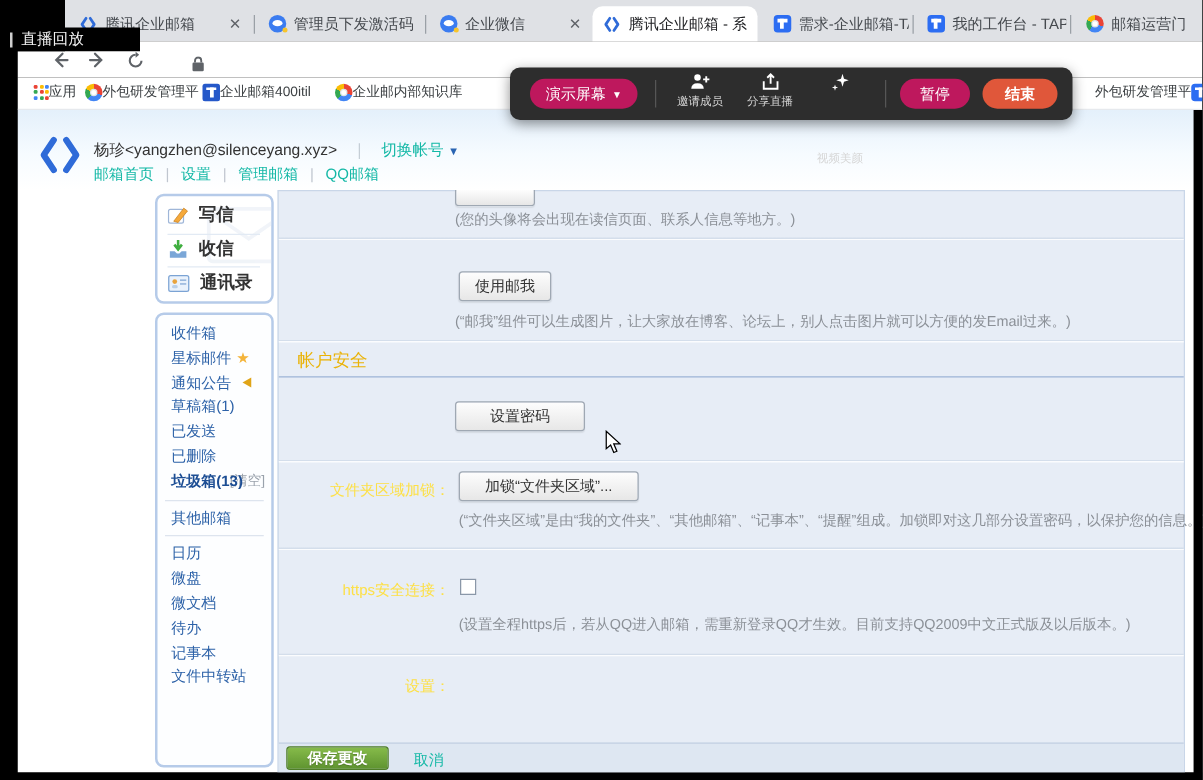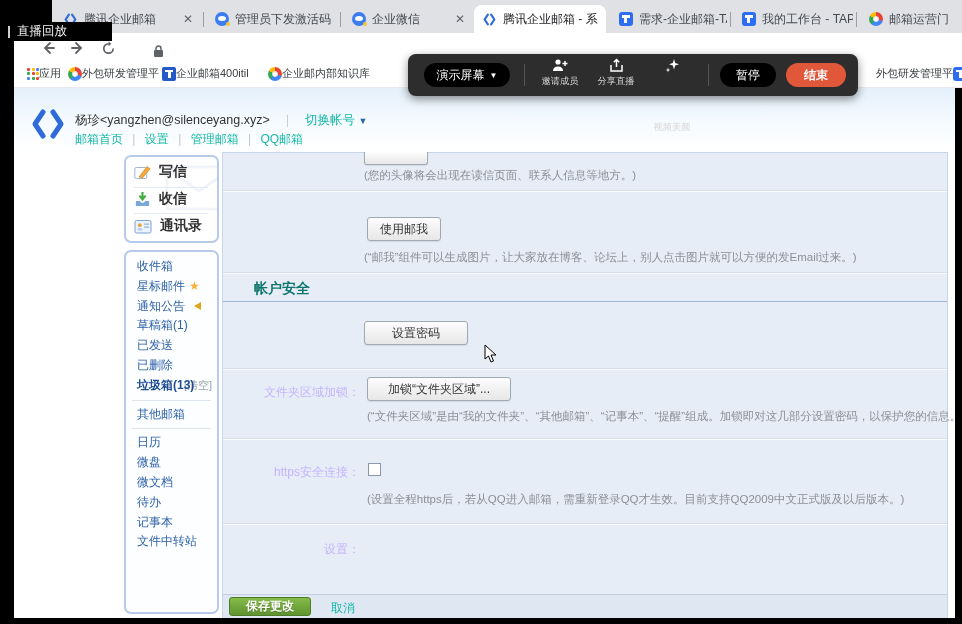--- a/index.html
+++ b/index.html
@@ -36,21 +36,21 @@
   .tapd{width:14px;height:14px;border-radius:3px;background:#2c6df2;position:relative;}
   .tapd:before{content:"";position:absolute;left:3px;top:3px;width:8px;height:2.5px;background:#fff;}
   .tapd:after{content:"";position:absolute;left:5.5px;top:3px;width:3px;height:8px;background:#fff;}
   .chromey{width:14px;height:14px;border-radius:50%;
      background:conic-gradient(#ea4335 0 30%,#4285f4 30% 62%,#34a853 62% 82%,#fbbc05 82%);position:relative;}
   .chromey:before{content:"";position:absolute;left:4px;top:4px;width:6px;height:6px;border-radius:50%;background:#fff;border:1px solid #dfe3e8;box-sizing:border-box;}
 
   
   .ovl{position:absolute;left:408px;top:54px;width:450px;height:42px;background:#2d2d2d;
        border-radius:8px;z-index:50;box-shadow:0 3px 10px rgba(0,0,0,.45);}
-  .pill{position:absolute;top:9px;height:24px;border-radius:13px;background:#000000;color:#fff;
+  .pill{position:absolute;top:9px;height:24px;border-radius:13px;background:#be185d;color:#fff;
         font-size:12px;display:flex;align-items:center;justify-content:center;}
   .ovl .vdiv{position:absolute;top:10px;width:1px;height:22px;background:#565656;}
   .ovlgrp{position:absolute;top:4px;width:52px;display:flex;flex-direction:column;align-items:center;gap:1px;}
   .ovlgrp .lbl{font-size:10px;color:#d6d6d6;white-space:nowrap;transform:scale(.92);}
 
   
   .blk{position:absolute;background:#000;}
   .reclabel{position:absolute;left:0;top:22px;width:112px;height:19px;background:#000;color:#f2f2f2;
             font-size:12.5px;display:flex;align-items:center;z-index:40;}
   .reclabel .bar{width:2px;height:12px;background:#cfcfcf;margin:0 7px 0 8px;}
@@ -81,22 +81,22 @@
        margin-left:5px;vertical-align:middle;}
 
   .content{position:absolute;left:222px;top:152px;width:726px;height:466px;background:#e7edf6;
            border:1px solid #c9d6e8;box-sizing:border-box;}
   .cdiv{position:absolute;left:223px;width:724px;height:2px;z-index:2;
         background:linear-gradient(#d4deeb 50%,rgba(255,255,255,.85) 50%);}
   .hint{position:absolute;font-size:11.5px;color:#8b9097;white-space:nowrap;z-index:3;}
   .gbtn{position:absolute;background:linear-gradient(#fdfdfd,#e7e7e7);border:1px solid #9fa8b3;
         border-radius:3px;font-size:12px;color:#333;display:flex;align-items:center;justify-content:center;
         box-shadow:0 1px 1px rgba(0,0,0,.08);box-sizing:border-box;z-index:3;cursor:pointer;}
-  .flabel{position:absolute;left:222px;width:138px;text-align:right;font-size:12px;color:#c4b5fd;z-index:3;}
-  .h2sec{position:absolute;left:254px;top:280px;font-size:14px;font-weight:bold;color:#0f766e;z-index:3;}
+  .flabel{position:absolute;left:222px;width:138px;text-align:right;font-size:12px;color:#fde047;z-index:3;}
+  .h2sec{position:absolute;left:238px;top:280px;font-size:14px;font-weight:normal;color:#eab308;z-index:3;}
   .secline{position:absolute;left:223px;top:301px;width:724px;height:1px;background:#9db4d6;z-index:3;}
   .cb{position:absolute;width:13px;height:13px;background:#fff;border:1px solid #8a97a8;
       box-sizing:border-box;z-index:3;cursor:pointer;}
   .warn{position:absolute;left:367px;top:566px;width:490px;height:23px;background:#fcf7dc;
         border:1px solid #e6daa6;box-sizing:border-box;font-size:12px;color:#8a6d3b;
         display:flex;align-items:center;padding-left:10px;white-space:nowrap;z-index:3;}
   .footer{position:absolute;left:223px;top:594px;width:724px;height:23px;background:#dee7f2;
           border-top:1px solid #c2cfe2;z-index:3;}
   .savebtn{position:absolute;left:229px;top:597px;width:82px;height:19px;border-radius:3px;
            background:linear-gradient(#86bb4a,#5f9430);border:1px solid #4e7d27;color:#fff;

